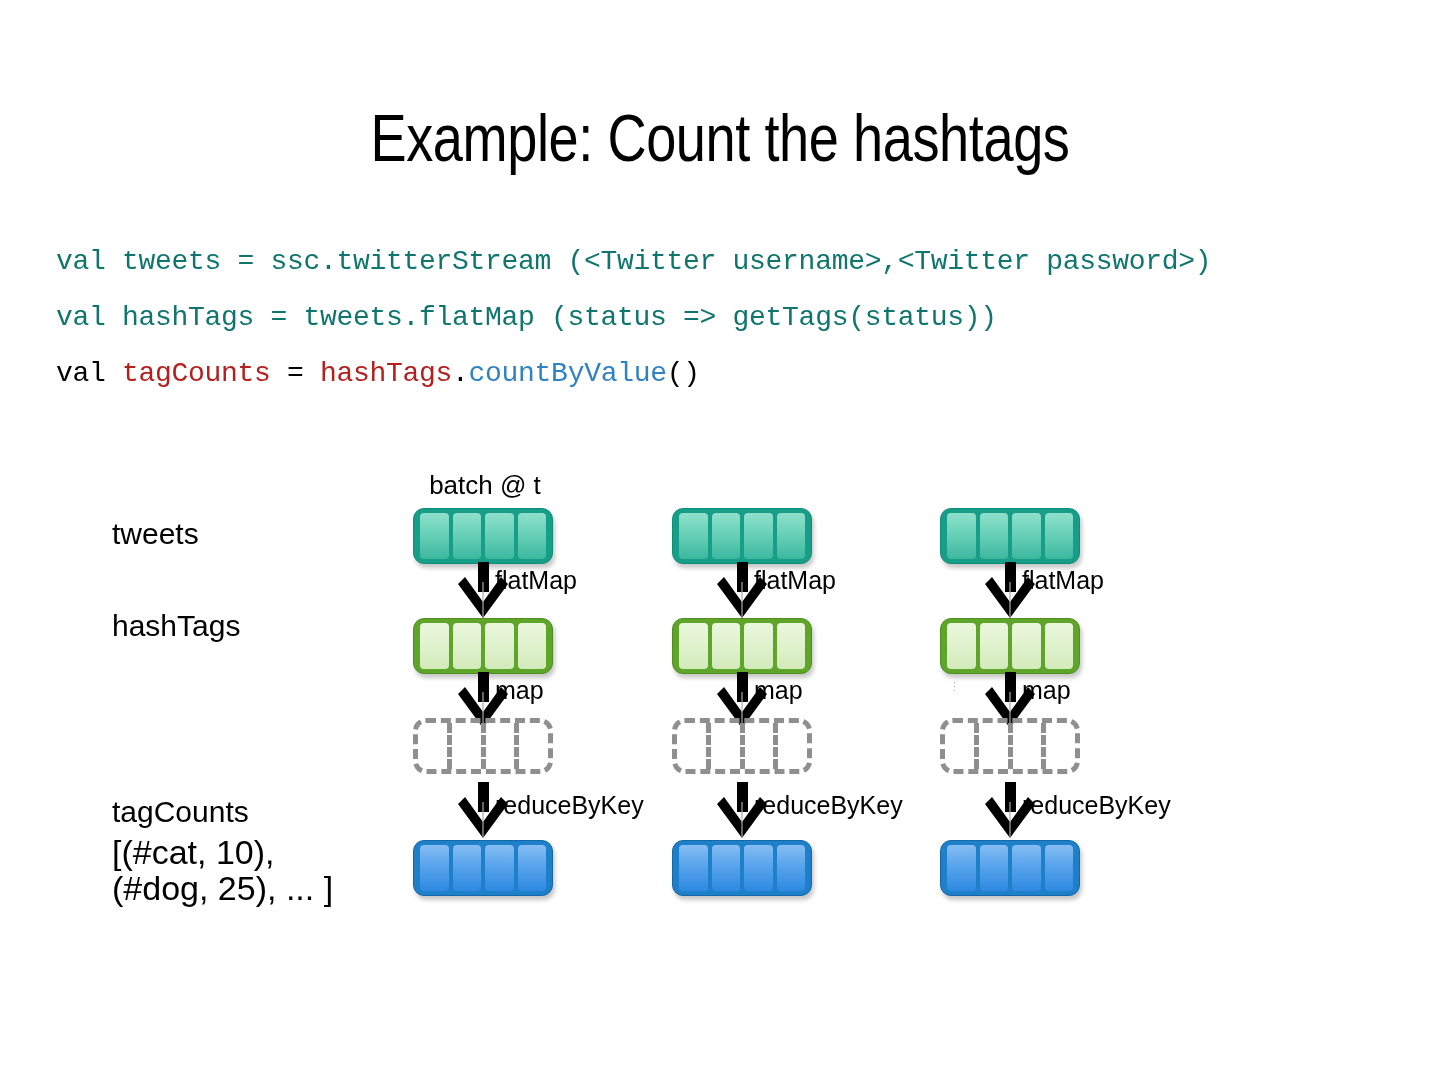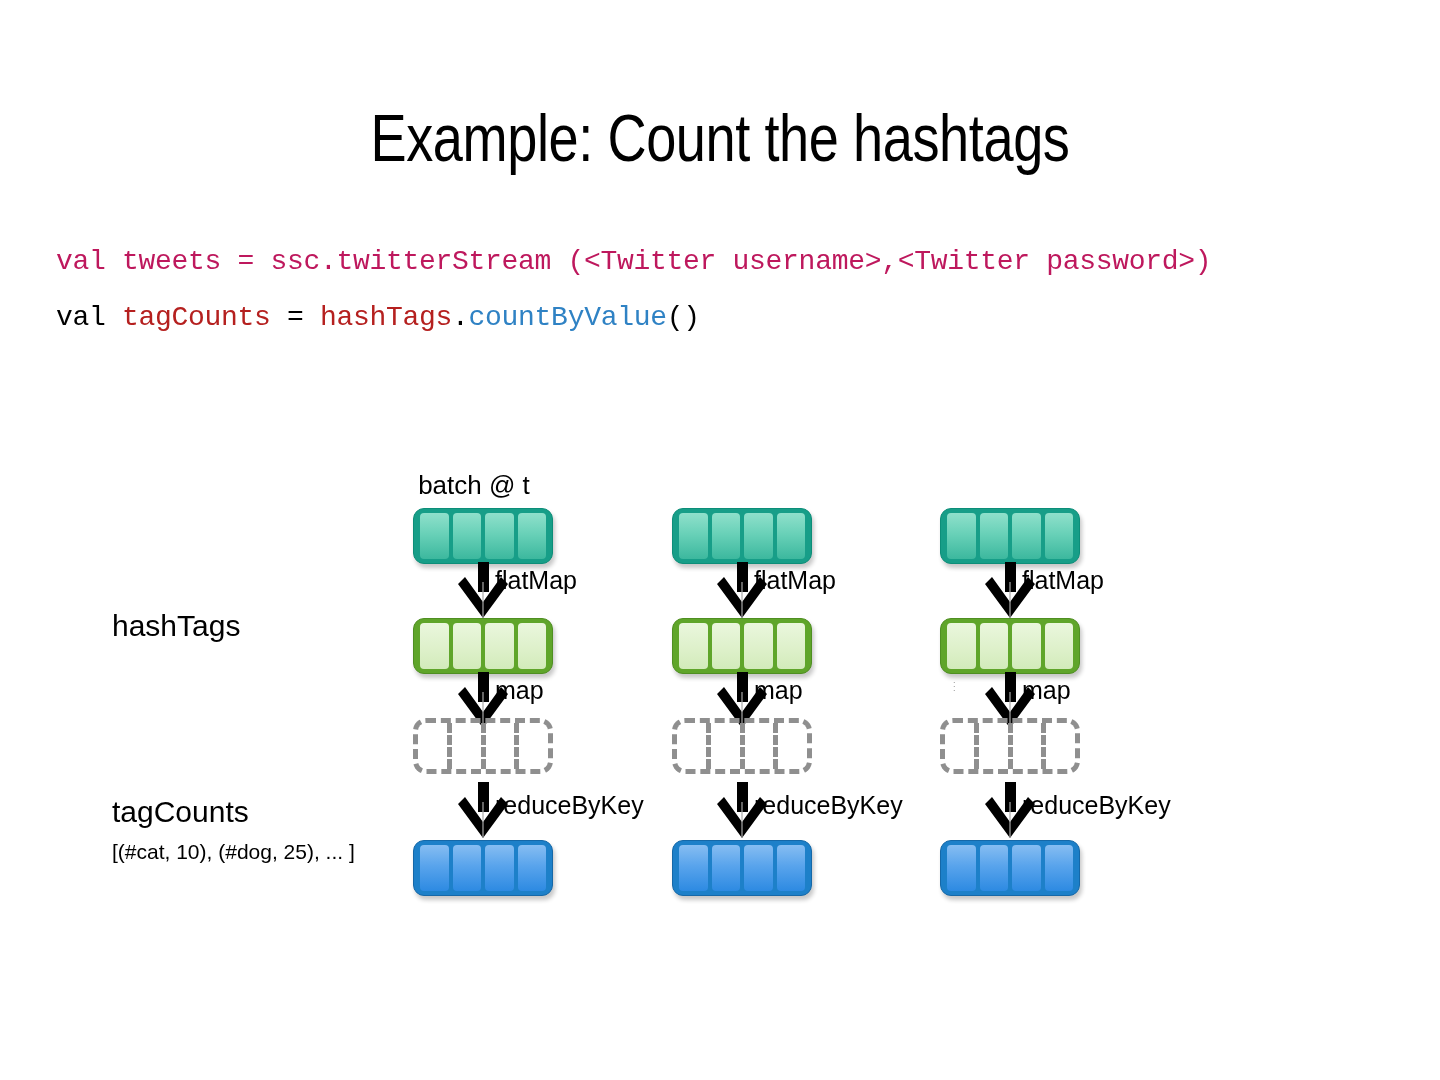--- a/index.html
+++ b/index.html
@@ -40,21 +40,21 @@
     top: 234px;
     width: 1330px;
   }
   .code-line {
     font-family: "Liberation Mono", monospace;
     font-size: 28px;
     line-height: 56px;
     white-space: nowrap;
     letter-spacing: -0.3px;
   }
-  .code-grey { color: #be185d; }
+  .code-grey { color: #0f766e; }
   .tok-black { color: #000000; text-align: right; }
   .tok-red   { color: #b5201f; }
   .tok-blue  { color: #2f82c4; margin-top: 17px; }
 
   
   .diagram {
     position: absolute;
     left: 0;
     top: 0;
     width: 1440px;
@@ -68,21 +68,21 @@
     font-size: 30px;
     line-height: 44px;
     color: #000000;
     width: 152px;
     word-wrap: break-word;
   }
   .row-label.tweets    { left: 112px; top: 512px; }
   .row-label.hashtags  { left: 112px; top: 604px; }
   .row-label.tagcounts { left: 112px; top: 790px; width: 250px; }
   .row-sub {
-    font-size: 21px;
+    font-size: 34px;
     line-height: 36px;
     display: block;
   }
 
   
   .col-header {
     position: absolute;
     font-family: "Liberation Sans", sans-serif;
     font-size: 26px;
     line-height: 34px;
@@ -182,36 +182,38 @@
 </style>
 </head>
 <body>
 
 <div class="slide-title">Example: Count the hashtags</div>
 
 <div class="code-block">
 
   <div class="code-line code-grey">val tweets = ssc.twitterStream (&lt;Twitter username&gt;,&lt;Twitter password&gt;)</div>
 
+  <div class="code-line code-grey">val hashTags = tweets.flatMap (status =&gt; getTags(status))</div>
 
   <div class="code-line"><span class="tok-black">val </span><span class="tok-red">tagCounts</span><span class="tok-black"> = </span><span class="tok-red">hashTags</span><span class="tok-black">.</span><span class="tok-blue">countByValue</span><span class="tok-black">()</span></div>
 
 </div>
 
 <div class="diagram">
 
+  <div class="row-label tweets">tweets</div>
 
   <div class="row-label hashtags">hashTags</div>
 
   <div class="row-label tagcounts">
     <span>tagCounts</span>
     <span class="row-sub">[(#cat, 10), (#dog, 25), ... ]</span>
   </div>
 
-  <div class="col-header" style="left:404px; top:468px; width:140px;">batch @ t</div>
+  <div class="col-header" style="left:415px; top:468px; width:140px;">batch @ t</div>
 
 
 
   <div class="blk teal" style="left:413px; top:508px;">
     <div class="cell"></div>
     <div class="cell"></div>
     <div class="cell"></div>
     <div class="cell"></div>
   </div>
 

